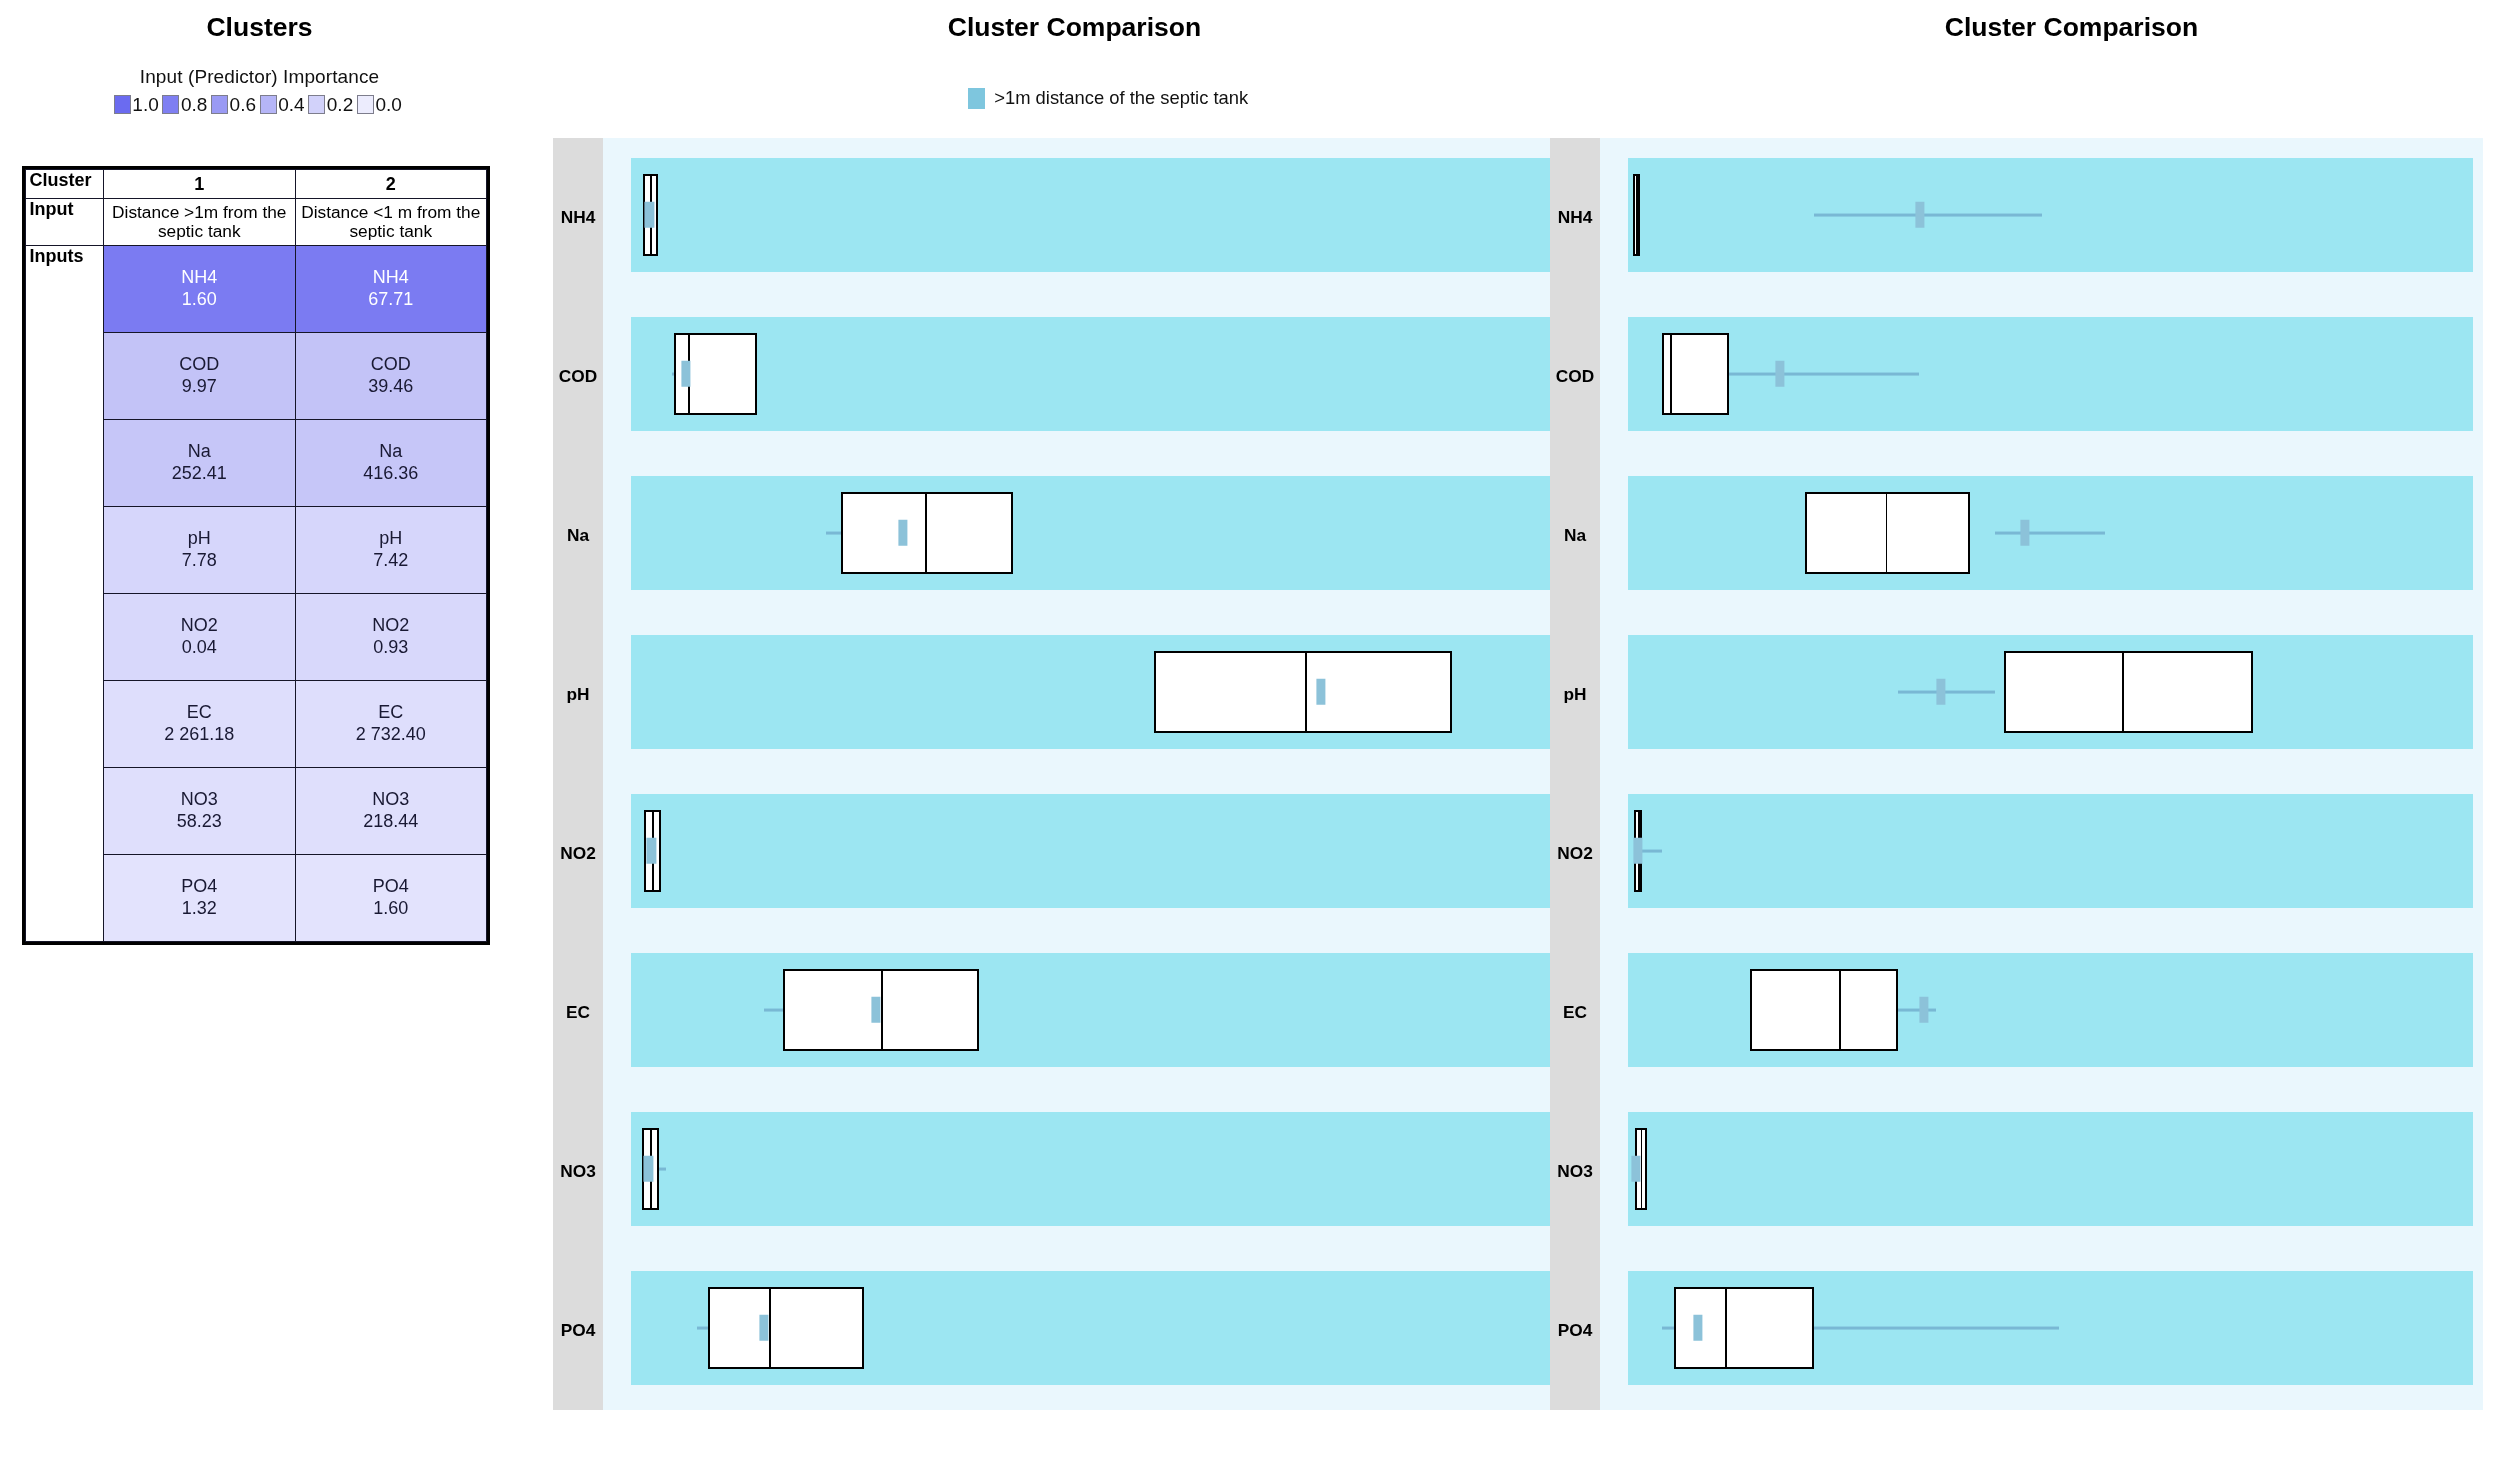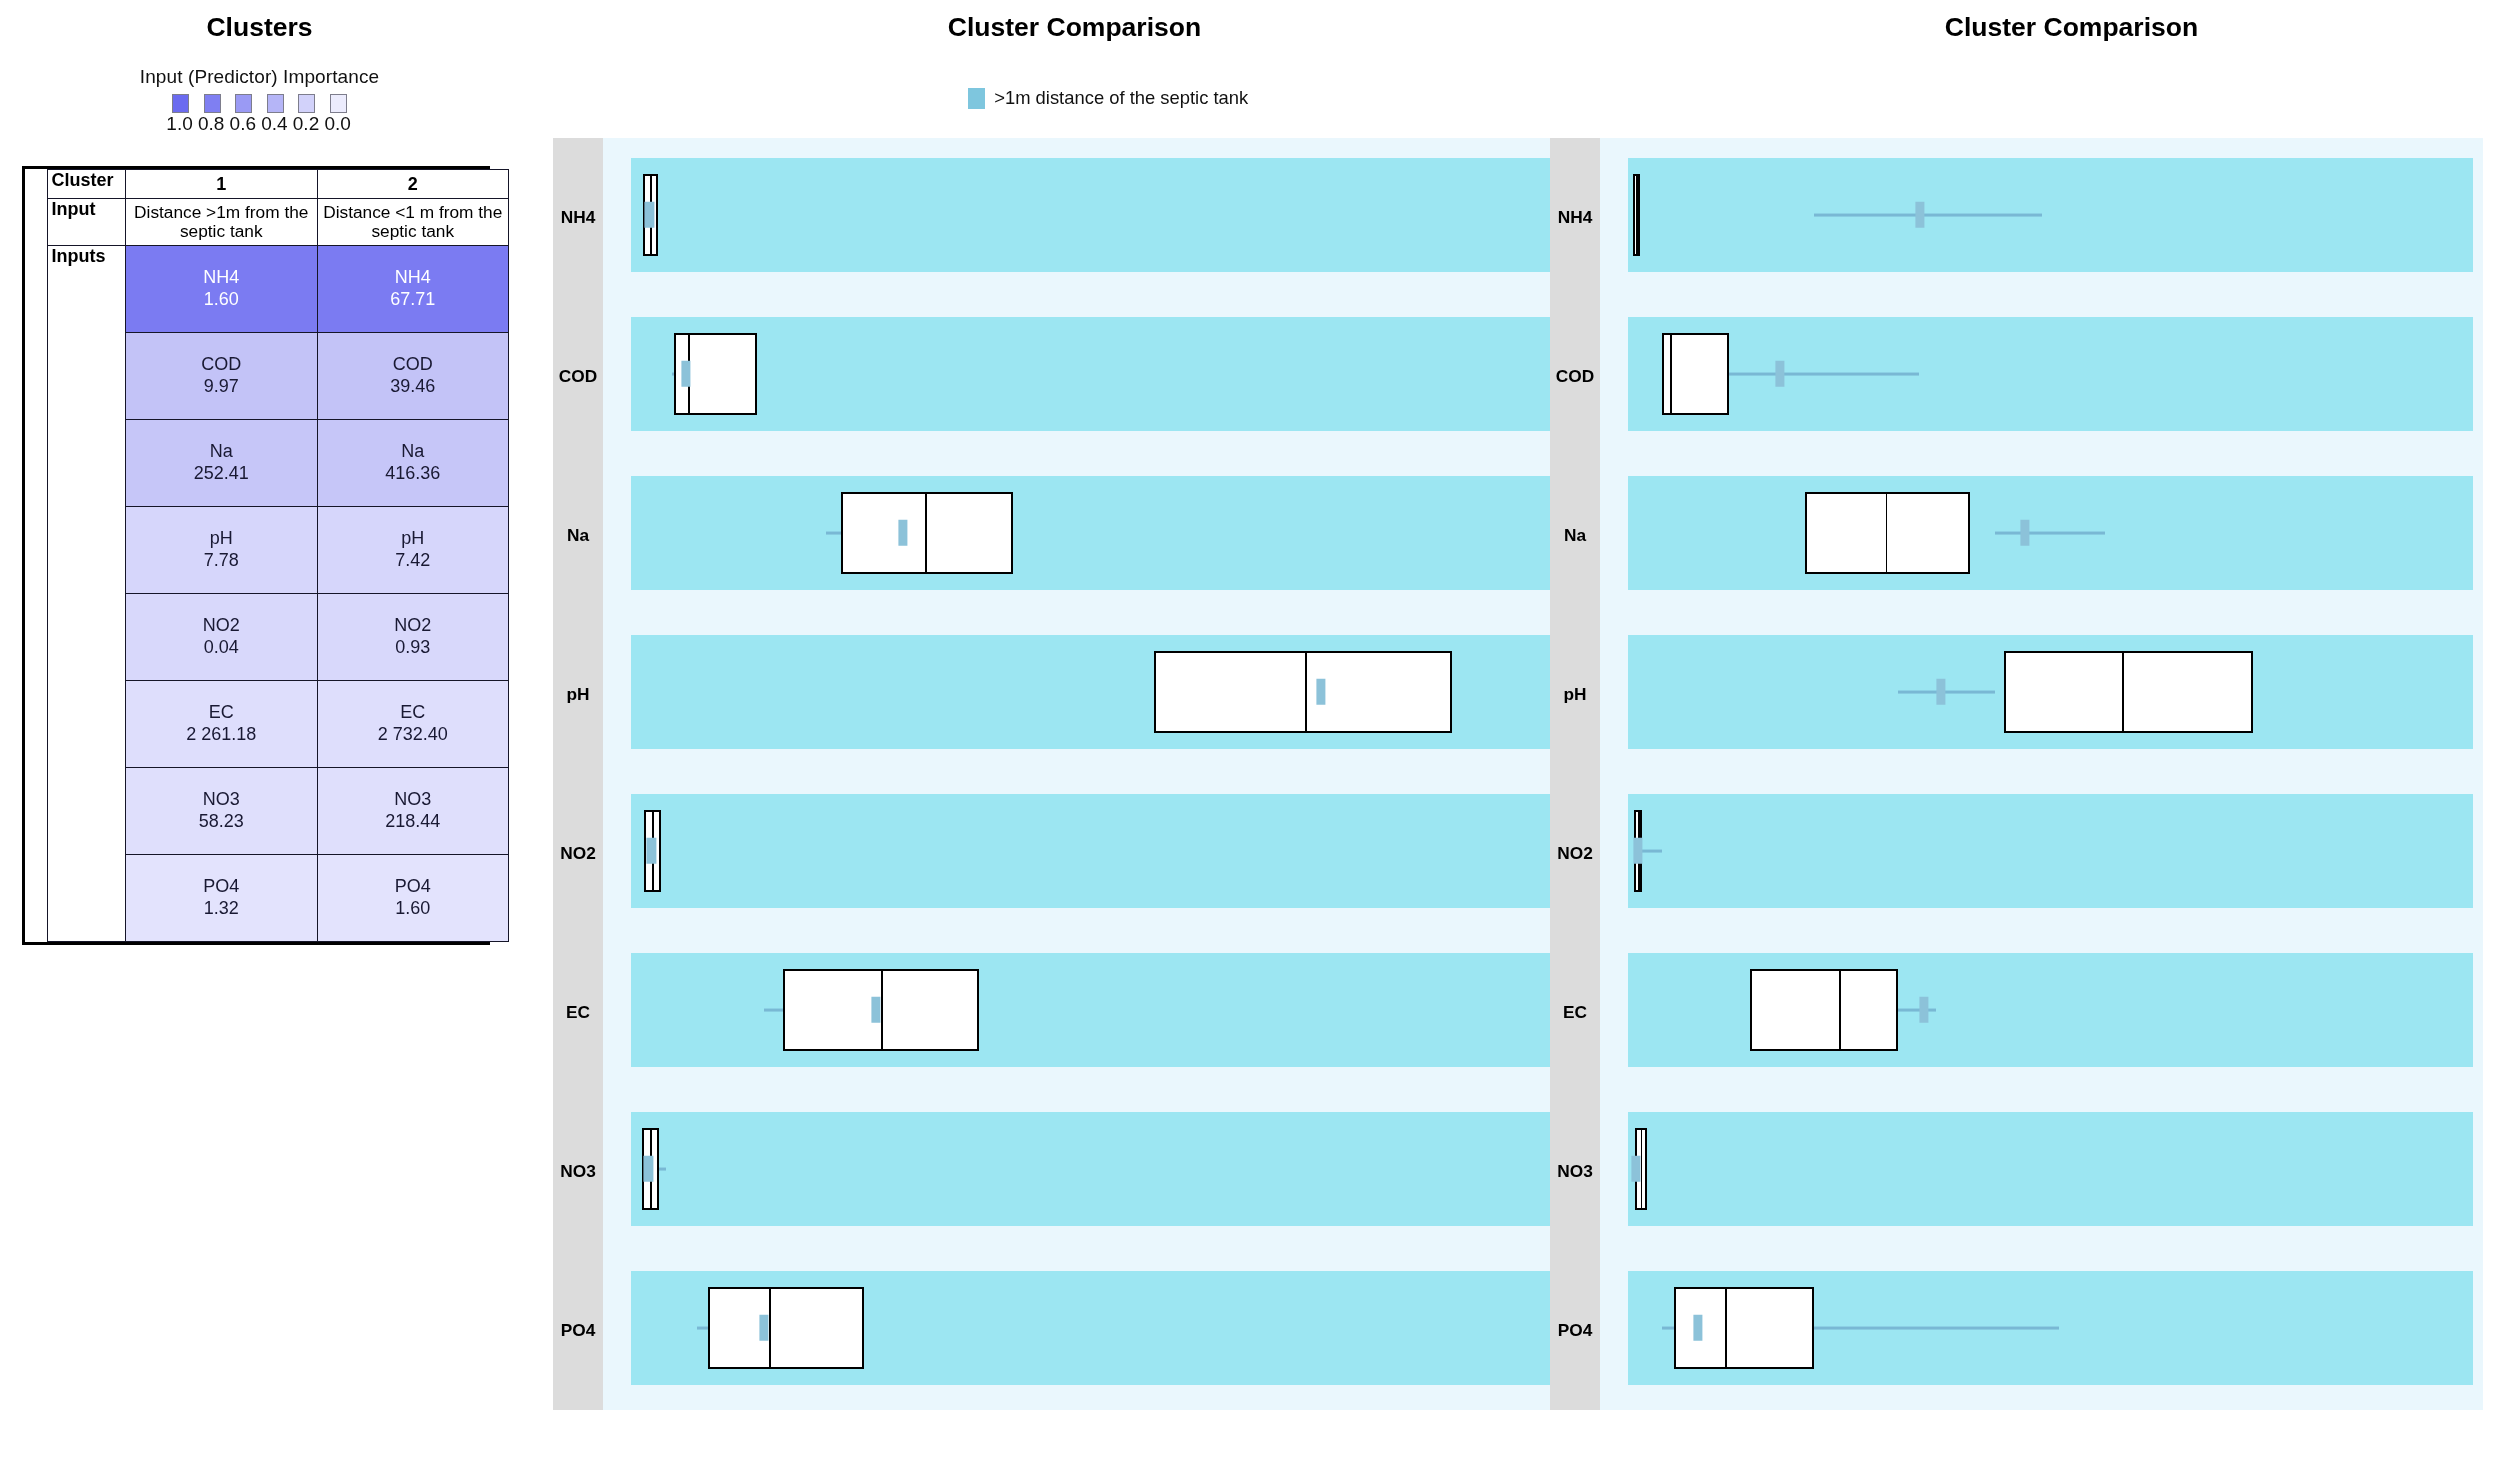--- a/index.html
+++ b/index.html
@@ -8,27 +8,27 @@
   
   .panel-title{position:absolute;font-weight:bold;color:#000;text-align:center;white-space:nowrap;}
   #title-clusters{left:0;top:11.5px;width:519px;font-size:26.5px;}
   #title-cmp-mid{left:674px;top:11.5px;width:801px;font-size:26.5px;}
   #title-cmp-right{left:1671px;top:11.5px;width:801px;font-size:26.5px;}
 
   
   #imp-legend{position:absolute;left:0;top:66px;width:519px;text-align:center;}
   #imp-legend .imp-caption{font-size:19px;color:#111;letter-spacing:0.1px;}
   #imp-legend .imp-scale{margin-top:5.8px;display:inline-flex;align-items:center;justify-content:center;}
-  .imp-item{display:inline-flex;align-items:center;flex-direction:column;}
+  .imp-item{display:inline-flex;align-items:center;}
   .imp-swatch{width:15px;height:17.3px;border:1.2px solid #7d7d8c;display:inline-block;}
   .imp-val{font-size:19px;color:#111;margin:0 3.5px 0 1.7px;}
 
   
   #cluster-table{position:absolute;left:22px;top:166px;width:468px;border:3.5px solid #000;background:#fff;box-sizing:border-box;}
-  #cluster-table table{border-collapse:collapse;width:100%;table-layout:fixed;margin-left:22px;}
+  #cluster-table table{border-collapse:collapse;width:100%;table-layout:fixed;}
   #cluster-table td,#cluster-table th{border:1.2px solid #151528;padding:0;}
   .col-rowhead{width:78px;}
   .rowhead{font-weight:bold;font-size:18px;text-align:left;padding-left:3.5px !important;color:#000;vertical-align:top;}
   .hdr-cell{text-align:center;font-weight:bold;font-size:18px;height:28px;background:#fff;}
   .label-cell{text-align:center;font-size:17.3px;line-height:1.12;padding:3.5px 2.3px !important;background:#fff;}
   .input-cell{text-align:center;font-size:18px;line-height:1.18;height:86px;}
   .input-cell .iname{display:block;}
   .input-cell .ival{display:block;}
 
   

